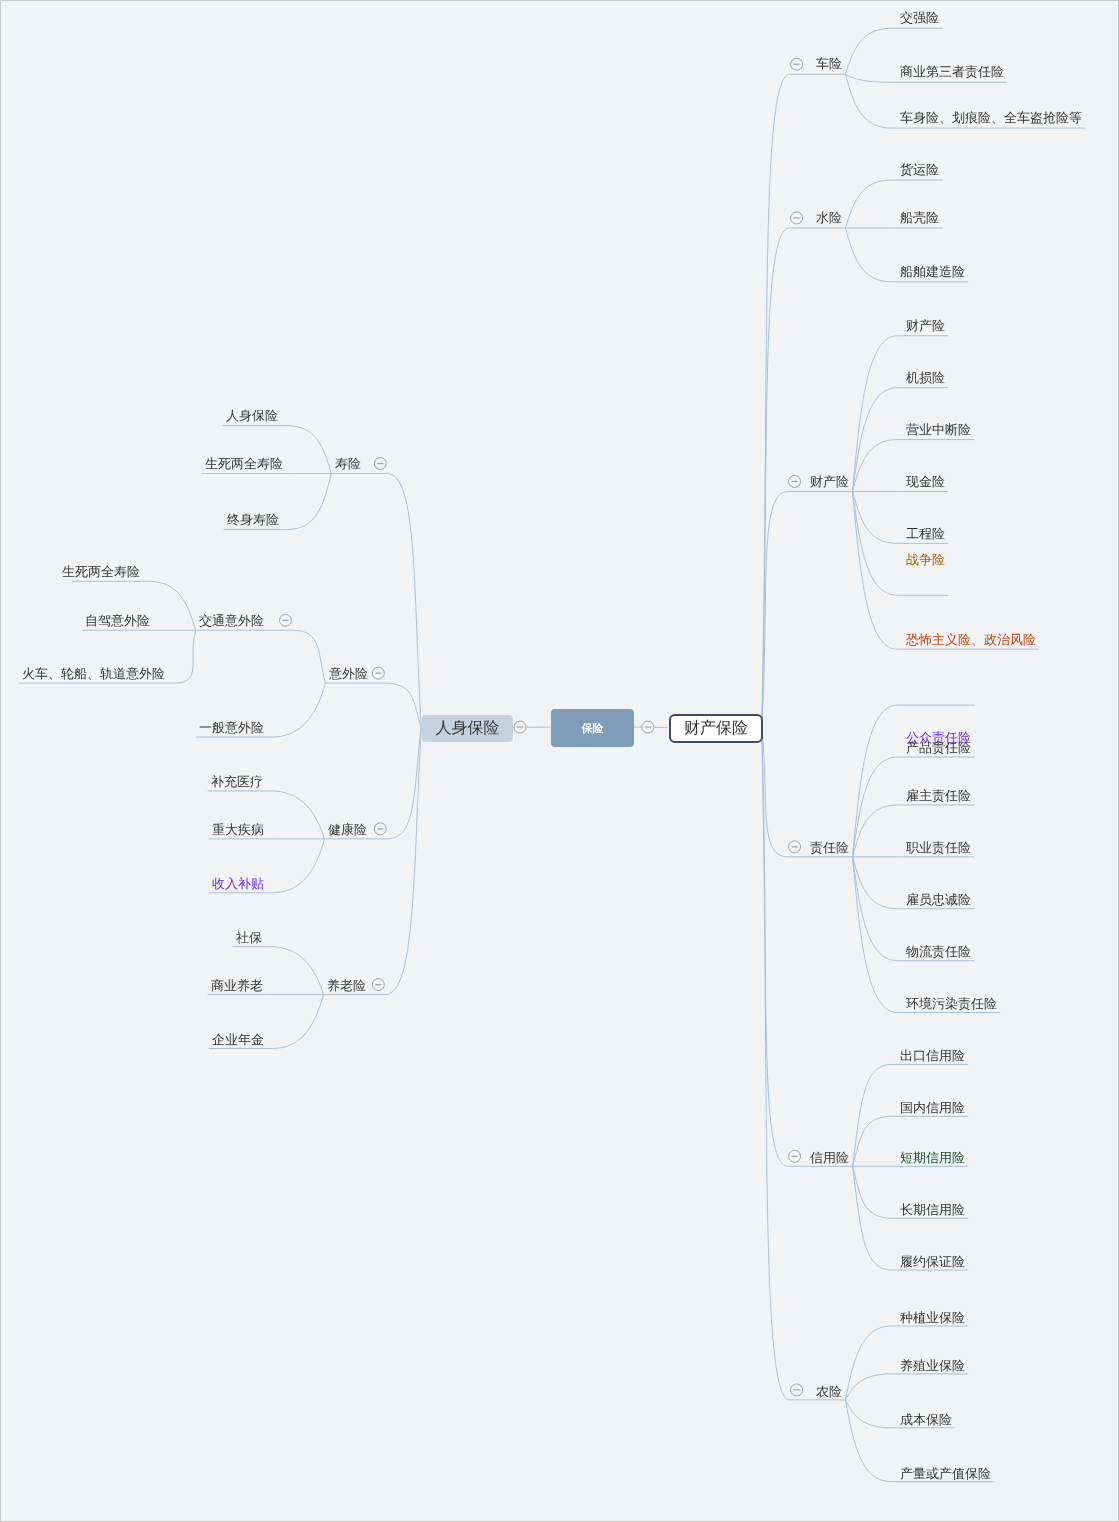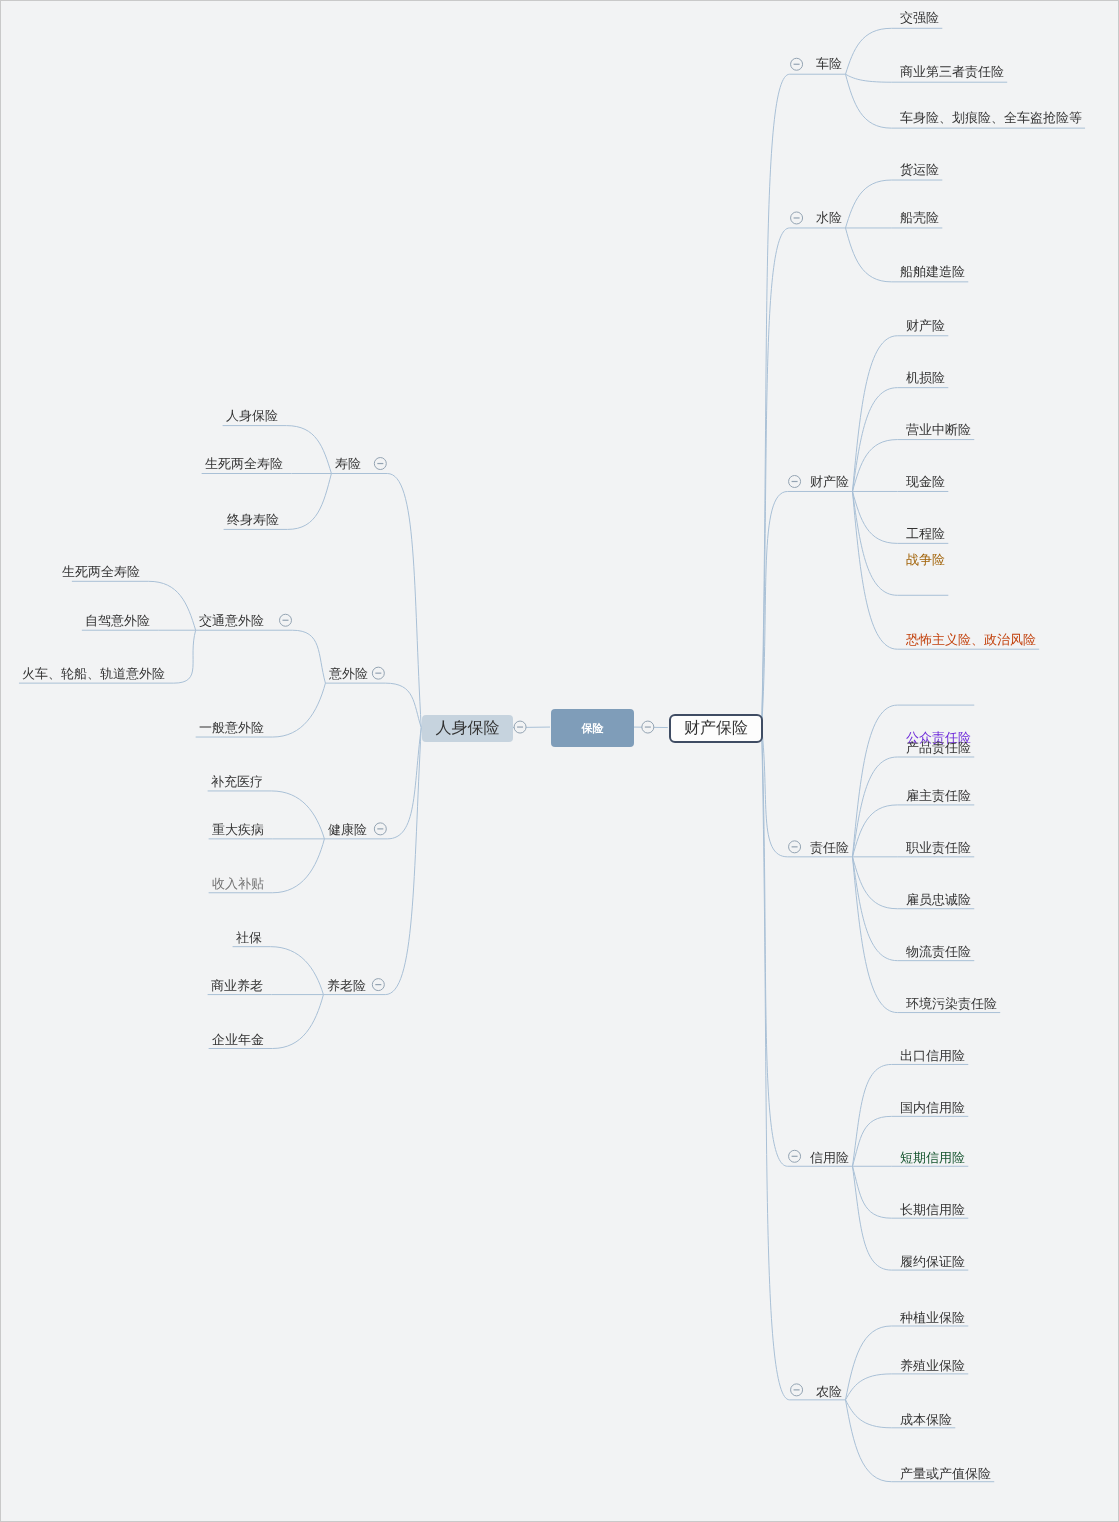--- a/index.html
+++ b/index.html
@@ -229,21 +229,21 @@
     <div class="topic-text" style="top: 510px; color: rgb(51, 51, 51); right: 839px;">终身寿险</div>
     <div class="topic-text" style="top: 664px; color: rgb(51, 51, 51); right: 750px;">意外险</div>
     <div class="topic-text" style="top: 611px; color: rgb(51, 51, 51); right: 854px;">交通意外险</div>
     <div class="topic-text" style="top: 562px; color: rgb(51, 51, 51); right: 978px;">生死两全寿险</div>
     <div class="topic-text" style="top: 611px; color: rgb(51, 51, 51); right: 968px;">自驾意外险</div>
     <div class="topic-text" style="top: 664px; color: rgb(51, 51, 51); right: 953px;">火车、轮船、轨道意外险</div>
     <div class="topic-text" style="top: 718px; color: rgb(51, 51, 51); right: 854px;">一般意外险</div>
     <div class="topic-text" style="top: 820px; color: rgb(51, 51, 51); right: 751px;">健康险</div>
     <div class="topic-text" style="top: 772px; color: rgb(51, 51, 51); right: 855px;">补充医疗</div>
     <div class="topic-text" style="top: 820px; color: rgb(51, 51, 51); right: 854px;">重大疾病</div>
-    <div class="topic-text" style="top: 874px; color: #737373; right: 854px;">收入补贴</div>
+    <div class="topic-text" style="top: 874px; color: #6d28d9; right: 854px;">收入补贴</div>
     <div class="topic-text" style="top: 976px; color: rgb(51, 51, 51); right: 752px;">养老险</div>
     <div class="topic-text" style="top: 928px; color: rgb(51, 51, 51); right: 856px;">社保</div>
     <div class="topic-text" style="top: 976px; color: rgb(51, 51, 51); right: 855px;">商业养老</div>
     <div class="topic-text" style="top: 1030px; color: rgb(51, 51, 51); right: 854px;">企业年金</div>
     <div class="topic-text" style="top: 54px; color: rgb(51, 51, 51); left: 815px;">车险</div>
     <div class="topic-text" style="top: 8px; color: rgb(51, 51, 51); left: 899px;">交强险</div>
     <div class="topic-text" style="top: 62px; color: rgb(51, 51, 51); left: 899px;">商业第三者责任险</div>
     <div class="topic-text" style="top: 108px; color: rgb(51, 51, 51); left: 899px;">车身险、划痕险、全车盗抢险等</div>
     <div class="topic-text" style="top: 208px; color: rgb(51, 51, 51); left: 815px;">水险</div>
     <div class="topic-text" style="top: 160px; color: rgb(51, 51, 51); left: 899px;">货运险</div>

